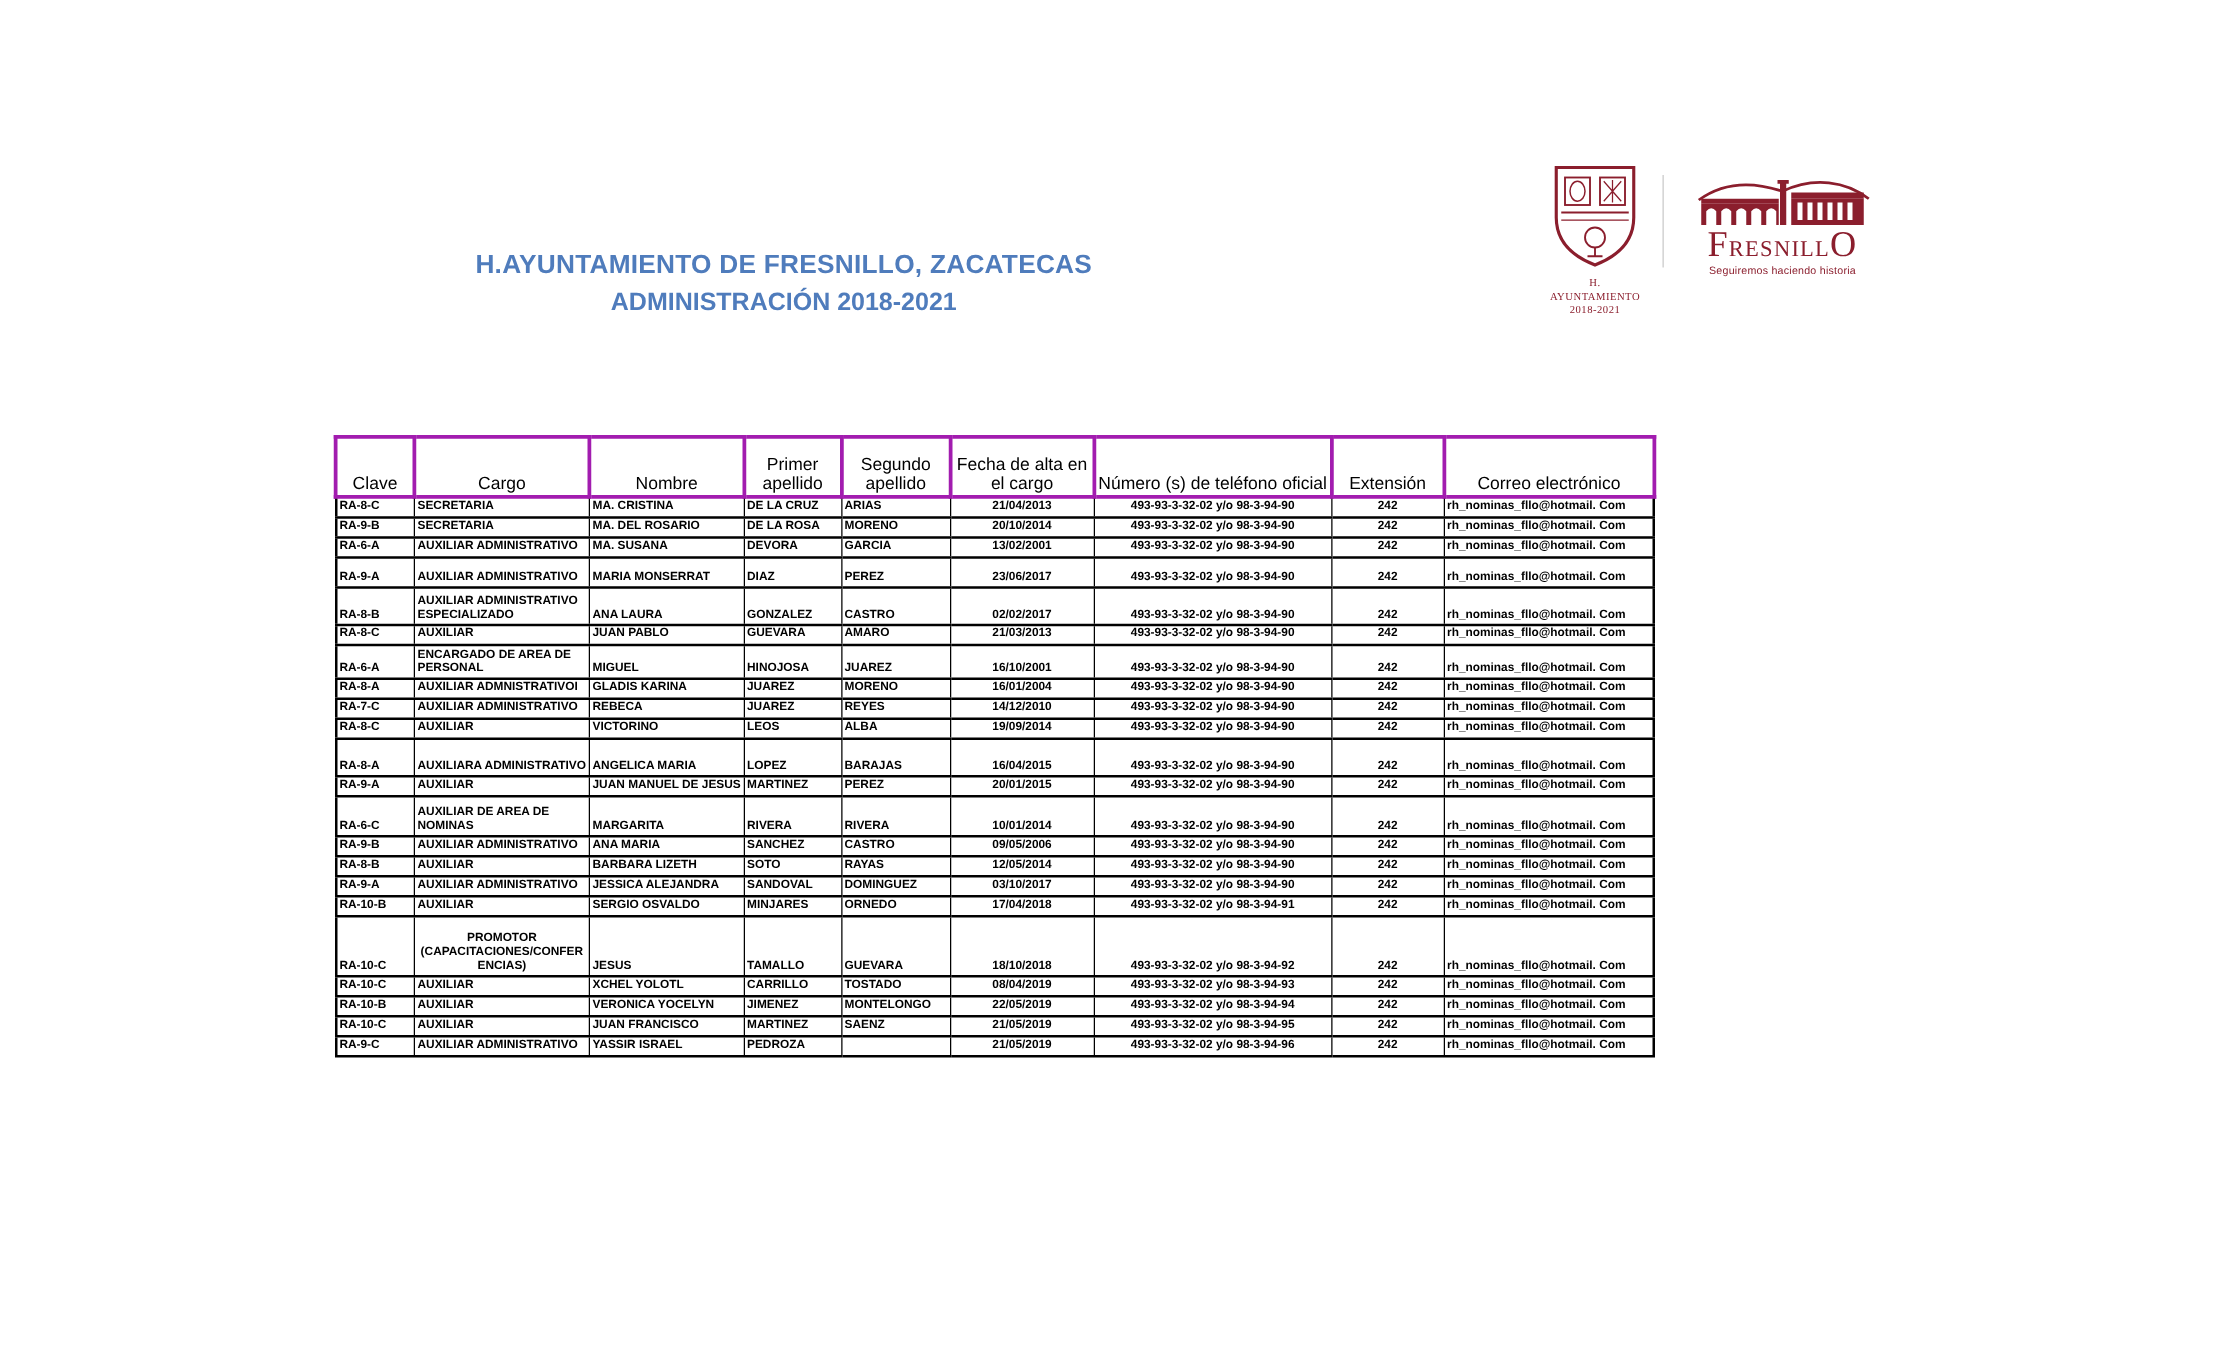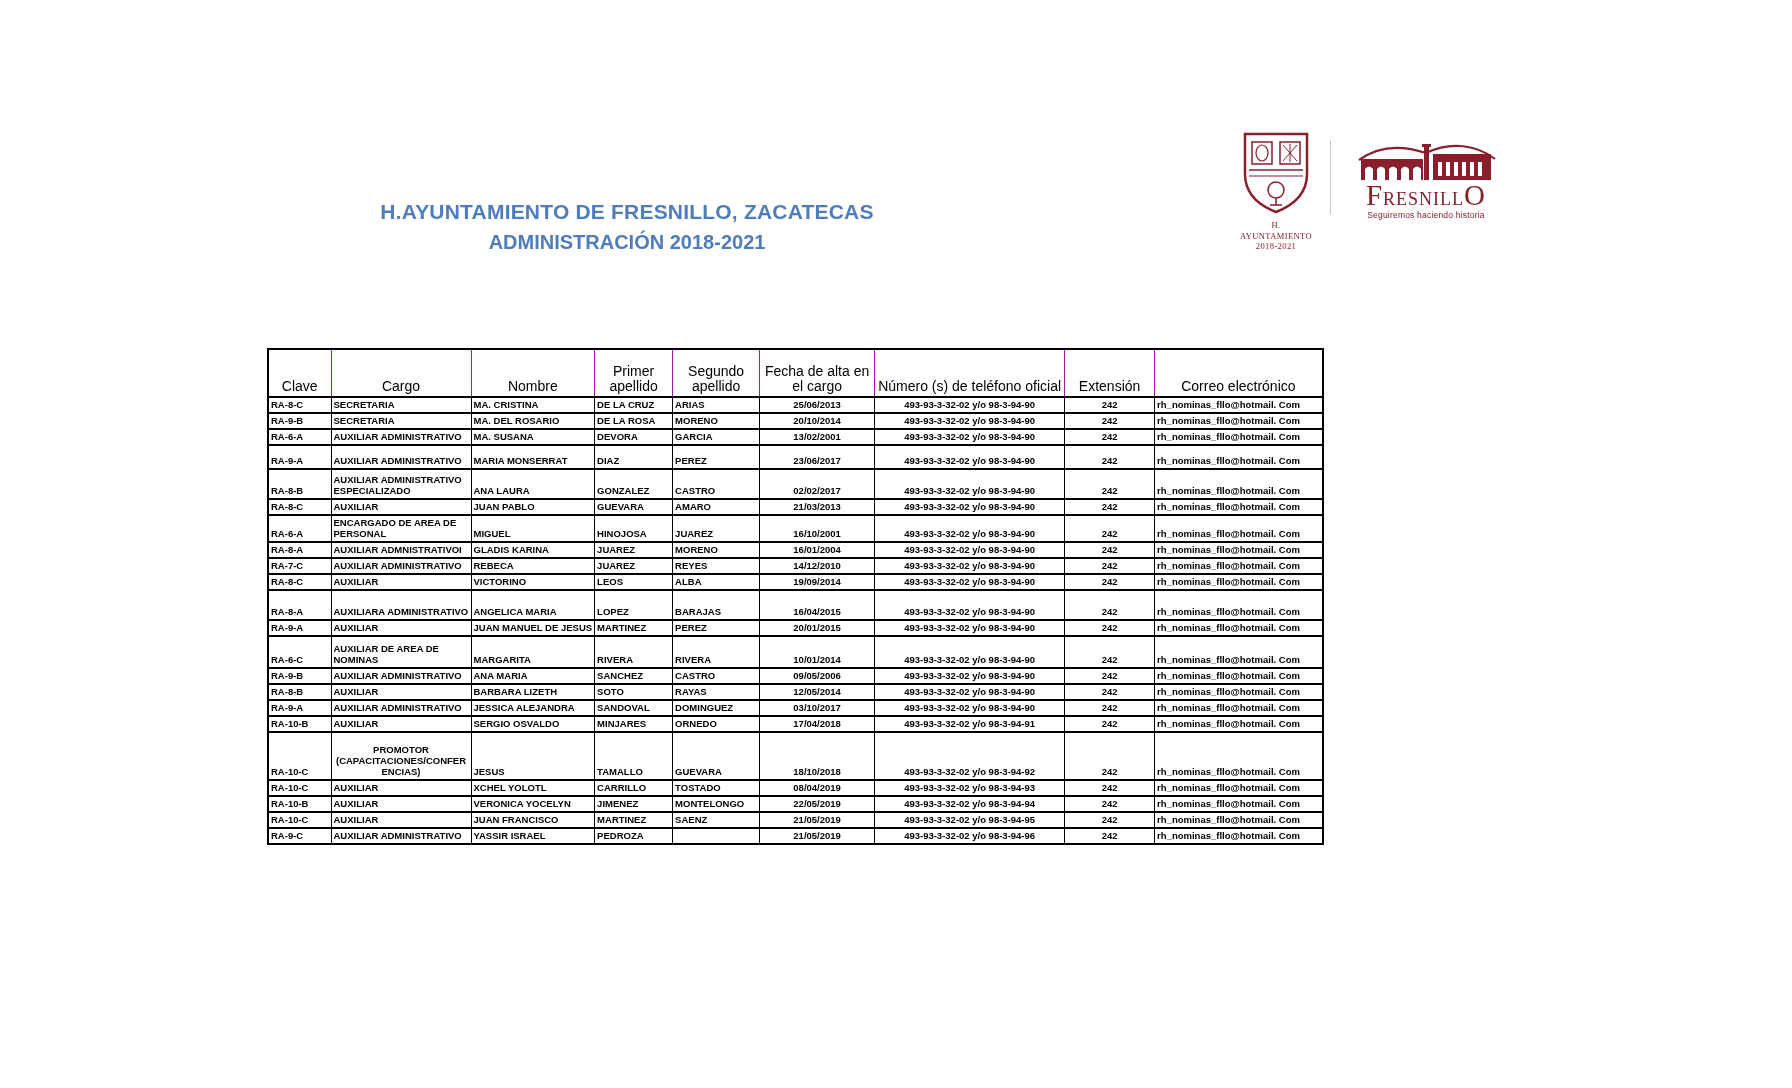--- a/index.html
+++ b/index.html
@@ -22,21 +22,21 @@
   .fresnillo { position:absolute; left:1352px; top:138px; width:148px; text-align:center; color:#8b1e2d; }
   .wordmark { font-family:"Liberation Serif", serif; color:#8b1e2d; line-height:20px; margin-top:1px;
               letter-spacing:1px; white-space:nowrap; }
   .wordmark .cap { font-size:29px; }
   .wordmark .mid { font-size:18px; }
   .tagline { font-size:8.5px; color:#8b1e2d; margin-top:0px; letter-spacing:.2px; }
 
   
   .tablewrap { position:absolute; left:267px; top:348px; }
   table { border-collapse:collapse; table-layout:fixed; border:2px solid #000; }
-  th { border:1px solid #a21caf; font-weight:400; font-size:14px; text-align:center;
+  th { border:3px solid #a21caf; font-weight:400; font-size:14px; text-align:center;
        vertical-align:bottom; padding:1px 2px; line-height:1.12; height:48px;
        overflow:hidden; }
   td { border:1px solid #000; border-top-width:2px; border-bottom-width:2px;
        font-size:9.5px; font-weight:bold; padding:0 2px; white-space:nowrap;
        overflow:hidden; vertical-align:middle; line-height:1.15; }
   tr { height:16px; }
   tr.tall td { vertical-align:bottom; padding-bottom:1px; }
   td.c0, td.c1, td.c2, td.c3, td.c4, td.c8 { text-align:left; }
   td.c5, td.c6, td.c7 { text-align:center; }
   td.wrap { white-space:normal; }
@@ -125,21 +125,21 @@
           <th>Correo electrónico</th>
         </tr>
       </thead>
       <tbody>
           <tr>
             <td class="c0">RA-8-C</td>
             <td class="c1">SECRETARIA</td>
             <td class="c2">MA. CRISTINA</td>
             <td class="c3">DE LA CRUZ</td>
             <td class="c4">ARIAS</td>
-            <td class="c5">25/06/2013</td>
+            <td class="c5">21/04/2013</td>
             <td class="c6">493-93-3-32-02 y/o 98-3-94-90</td>
             <td class="c7">242</td>
             <td class="c8">rh_nominas_fllo@hotmail. Com</td>
           </tr>
           <tr>
             <td class="c0">RA-9-B</td>
             <td class="c1">SECRETARIA</td>
             <td class="c2">MA. DEL ROSARIO</td>
             <td class="c3">DE LA ROSA</td>
             <td class="c4">MORENO</td>

